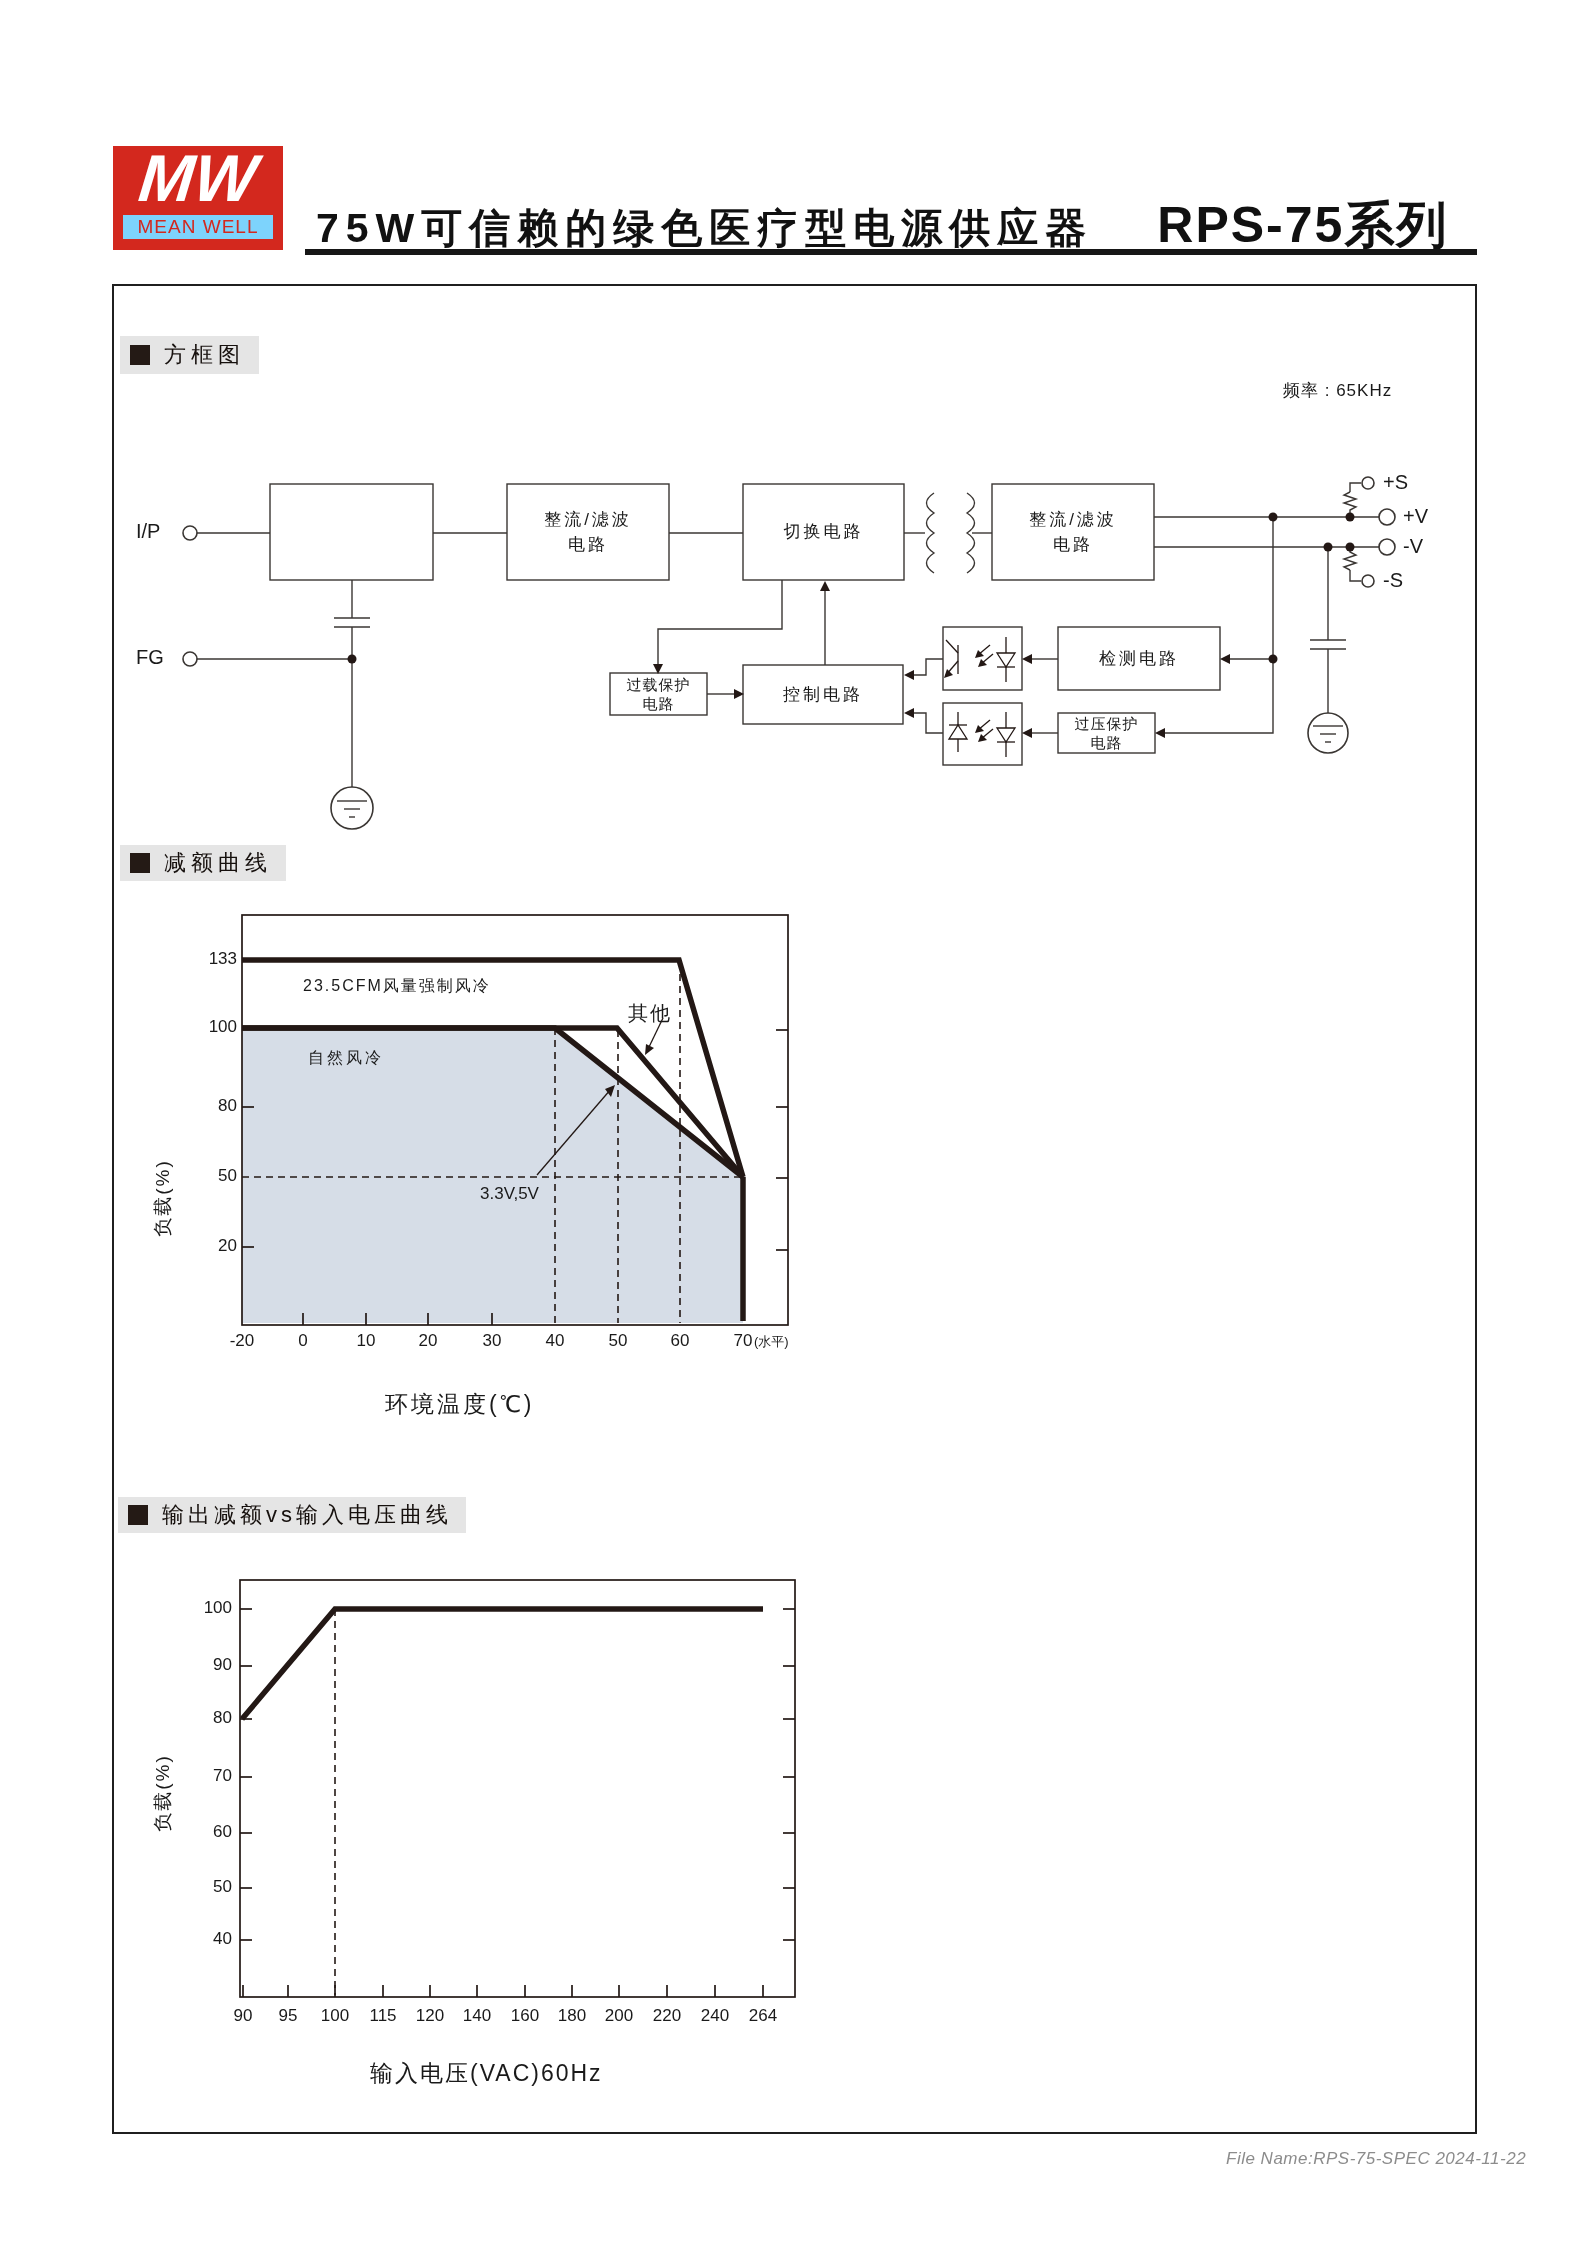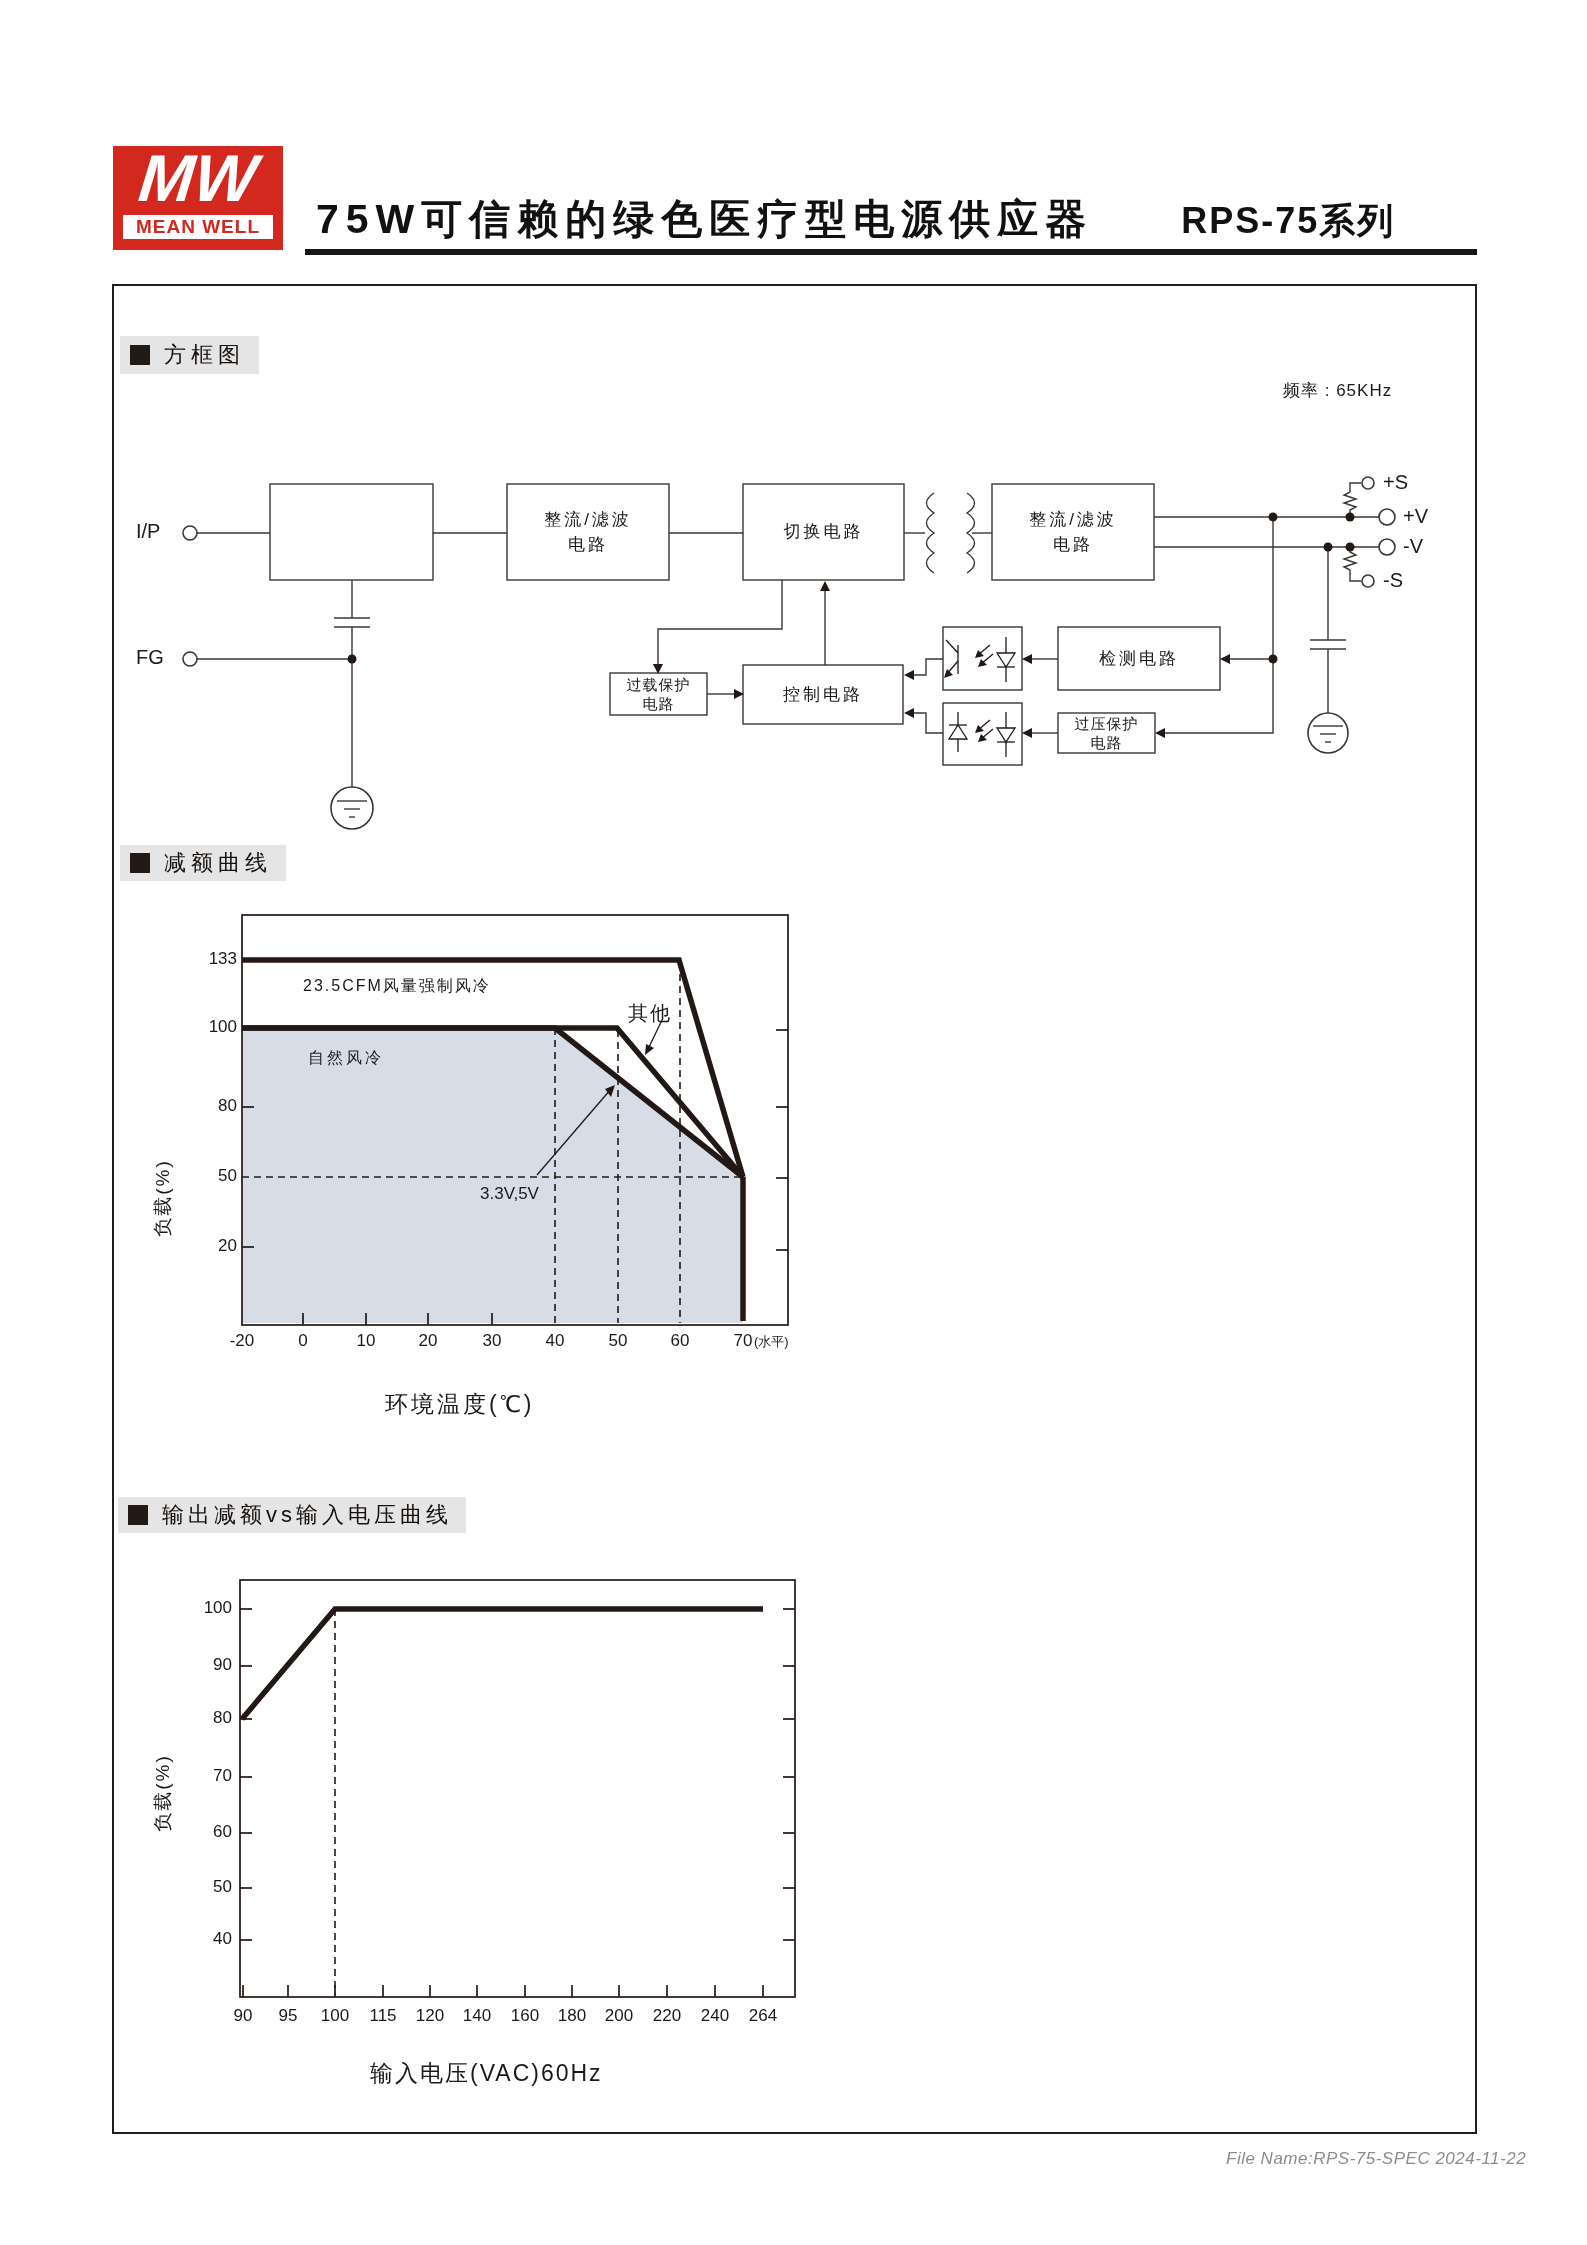--- a/index.html
+++ b/index.html
@@ -15,26 +15,26 @@
   .rot{transform:rotate(-90deg);transform-origin:0 0;text-align:center;font-size:19px;letter-spacing:2px;}
   .sect{position:absolute;display:flex;align-items:center;gap:14px;background:#e5e5e5;
         padding:0 14px 0 10px;font-size:22px;letter-spacing:5px;color:#16100d;}
   .sqr{width:20px;height:20px;background:#241a15;flex:0 0 auto;}
   .outerbox{position:absolute;border:2px solid #1f1f1f;}
   
   .logo{position:absolute;background:#d3281e;}
   .mw{position:absolute;left:0;right:0;top:-6px;text-align:center;color:#ffffff;
       font-size:66px;font-weight:bold;font-style:italic;transform:skewX(-6deg);
       font-family:"Liberation Sans",sans-serif;}
-  .band{position:absolute;left:10px;right:10px;bottom:11px;height:24px;background:#ffffff;
+  .band{position:absolute;left:10px;right:10px;bottom:11px;height:24px;background:#7dd3fc;
         display:flex;align-items:center;justify-content:center;color:#d3281e;
-        font-weight:bold;font-size:19px;letter-spacing:1px;}
+        font-weight:normal;font-size:19px;letter-spacing:1px;}
   .title{position:absolute;display:flex;align-items:baseline;font-weight:bold;color:#111111;}
   .title .t1{font-size:41px;letter-spacing:7px;}
-  .title .t2{font-size:36px;letter-spacing:2px;margin-left:88px;}
+  .title .t2{font-size:50px;letter-spacing:2px;margin-left:64px;}
   .underline{position:absolute;background:#161616;}
   .freq{position:absolute;font-size:17px;letter-spacing:1px;}
   .footer{position:absolute;font-size:17px;font-style:italic;color:#8c8c8c;letter-spacing:0.5px;}
   
   .ln{stroke:#3a3633;stroke-width:1.4;fill:none;}
   .circ{stroke:#3a3633;stroke-width:1.6;fill:#ffffff;}
   .thk{stroke:#231815;stroke-width:5.5;fill:none;}
   .thin{stroke:#231815;stroke-width:1.3;fill:none;}
   .dsh{stroke:#231815;stroke-width:1.6;fill:none;stroke-dasharray:7 5;}
   .axs{stroke:#231815;stroke-width:1.7;fill:none;}

